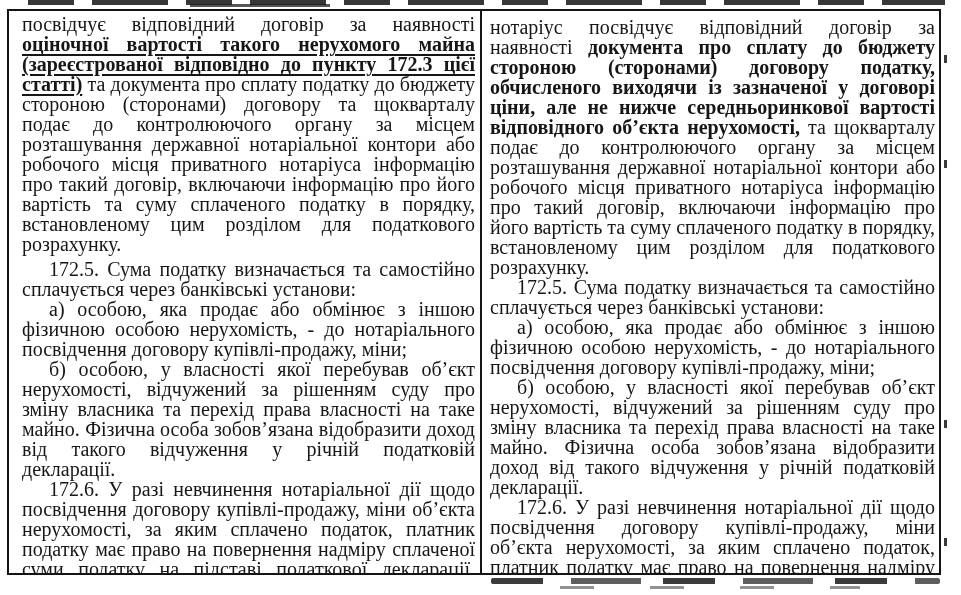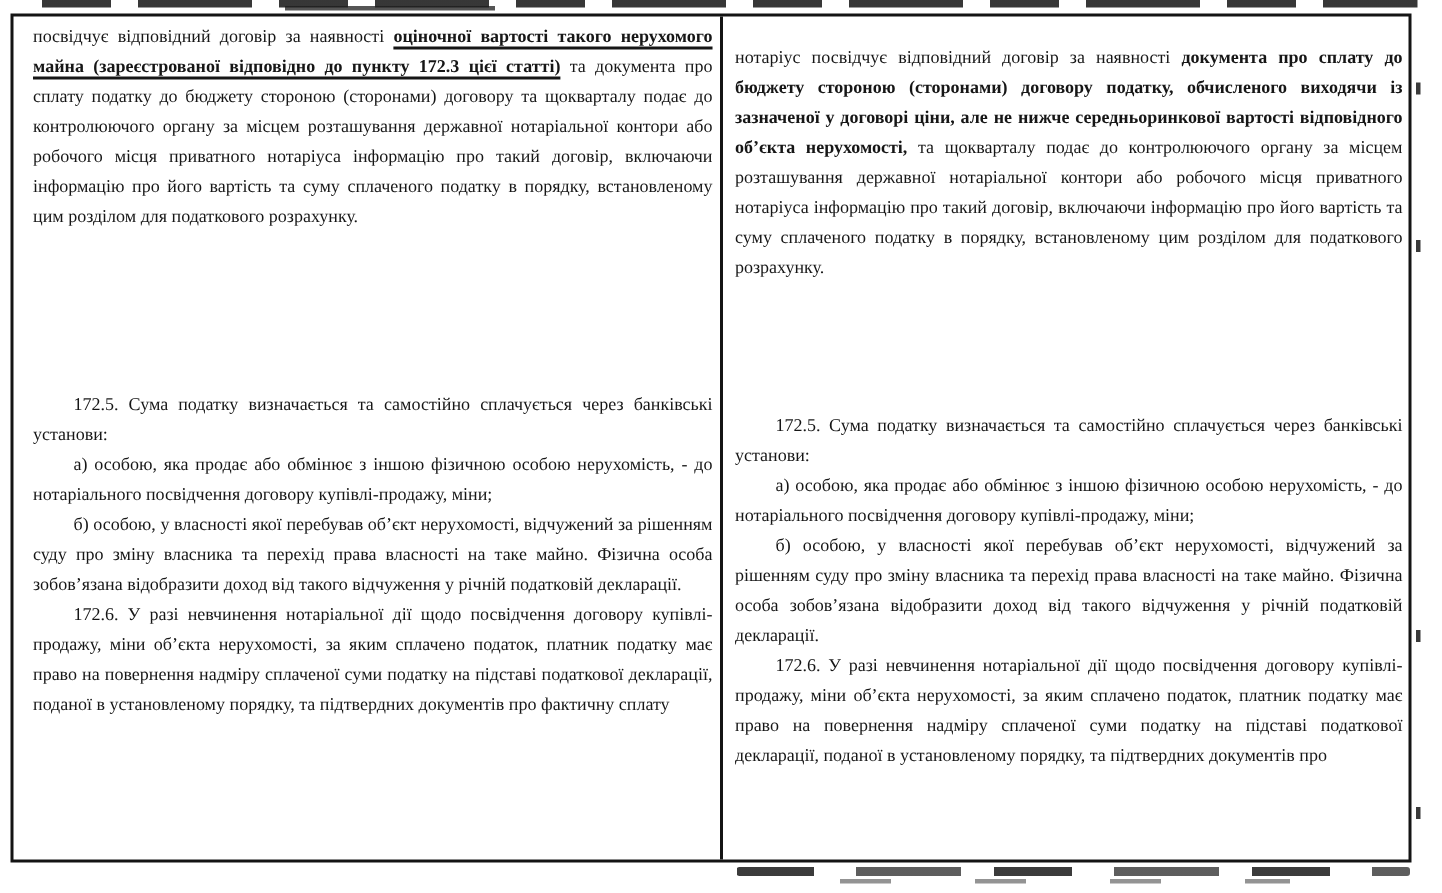--- a/index.html
+++ b/index.html
@@ -47,32 +47,32 @@
   .scan-table {
     position: absolute; left: 7px; top: 9px;
     width: 930px; height: 562px;
     border: 2px solid #141414;
     display: flex;
     background: #ffffff;
   }
   .cell {
     box-sizing: border-box;
     overflow: hidden;
-    font-size: 12px;
+    font-size: 20px;
     line-height: 20px;
     text-align: justify;
   }
   .cell-left {
     width: 473px;
     border-right: 2px solid #141414;
     padding: 3px 5px 0 13px;
   }
   .cell-right {
     flex: 1;
-    padding: 17px 4px 0 8px;
+    padding: 6px 4px 0 8px;
   }
   .para { margin: 0; }
   .para.indent { text-indent: 27px; }
   .para.p-first { min-height: 245px; }
   .seg.normal { font-weight: normal; }
   .seg.bold { font-weight: bold; }
   .seg.bold-underline {
     font-weight: bold;
     text-decoration: underline;
     text-decoration-thickness: 2px;

